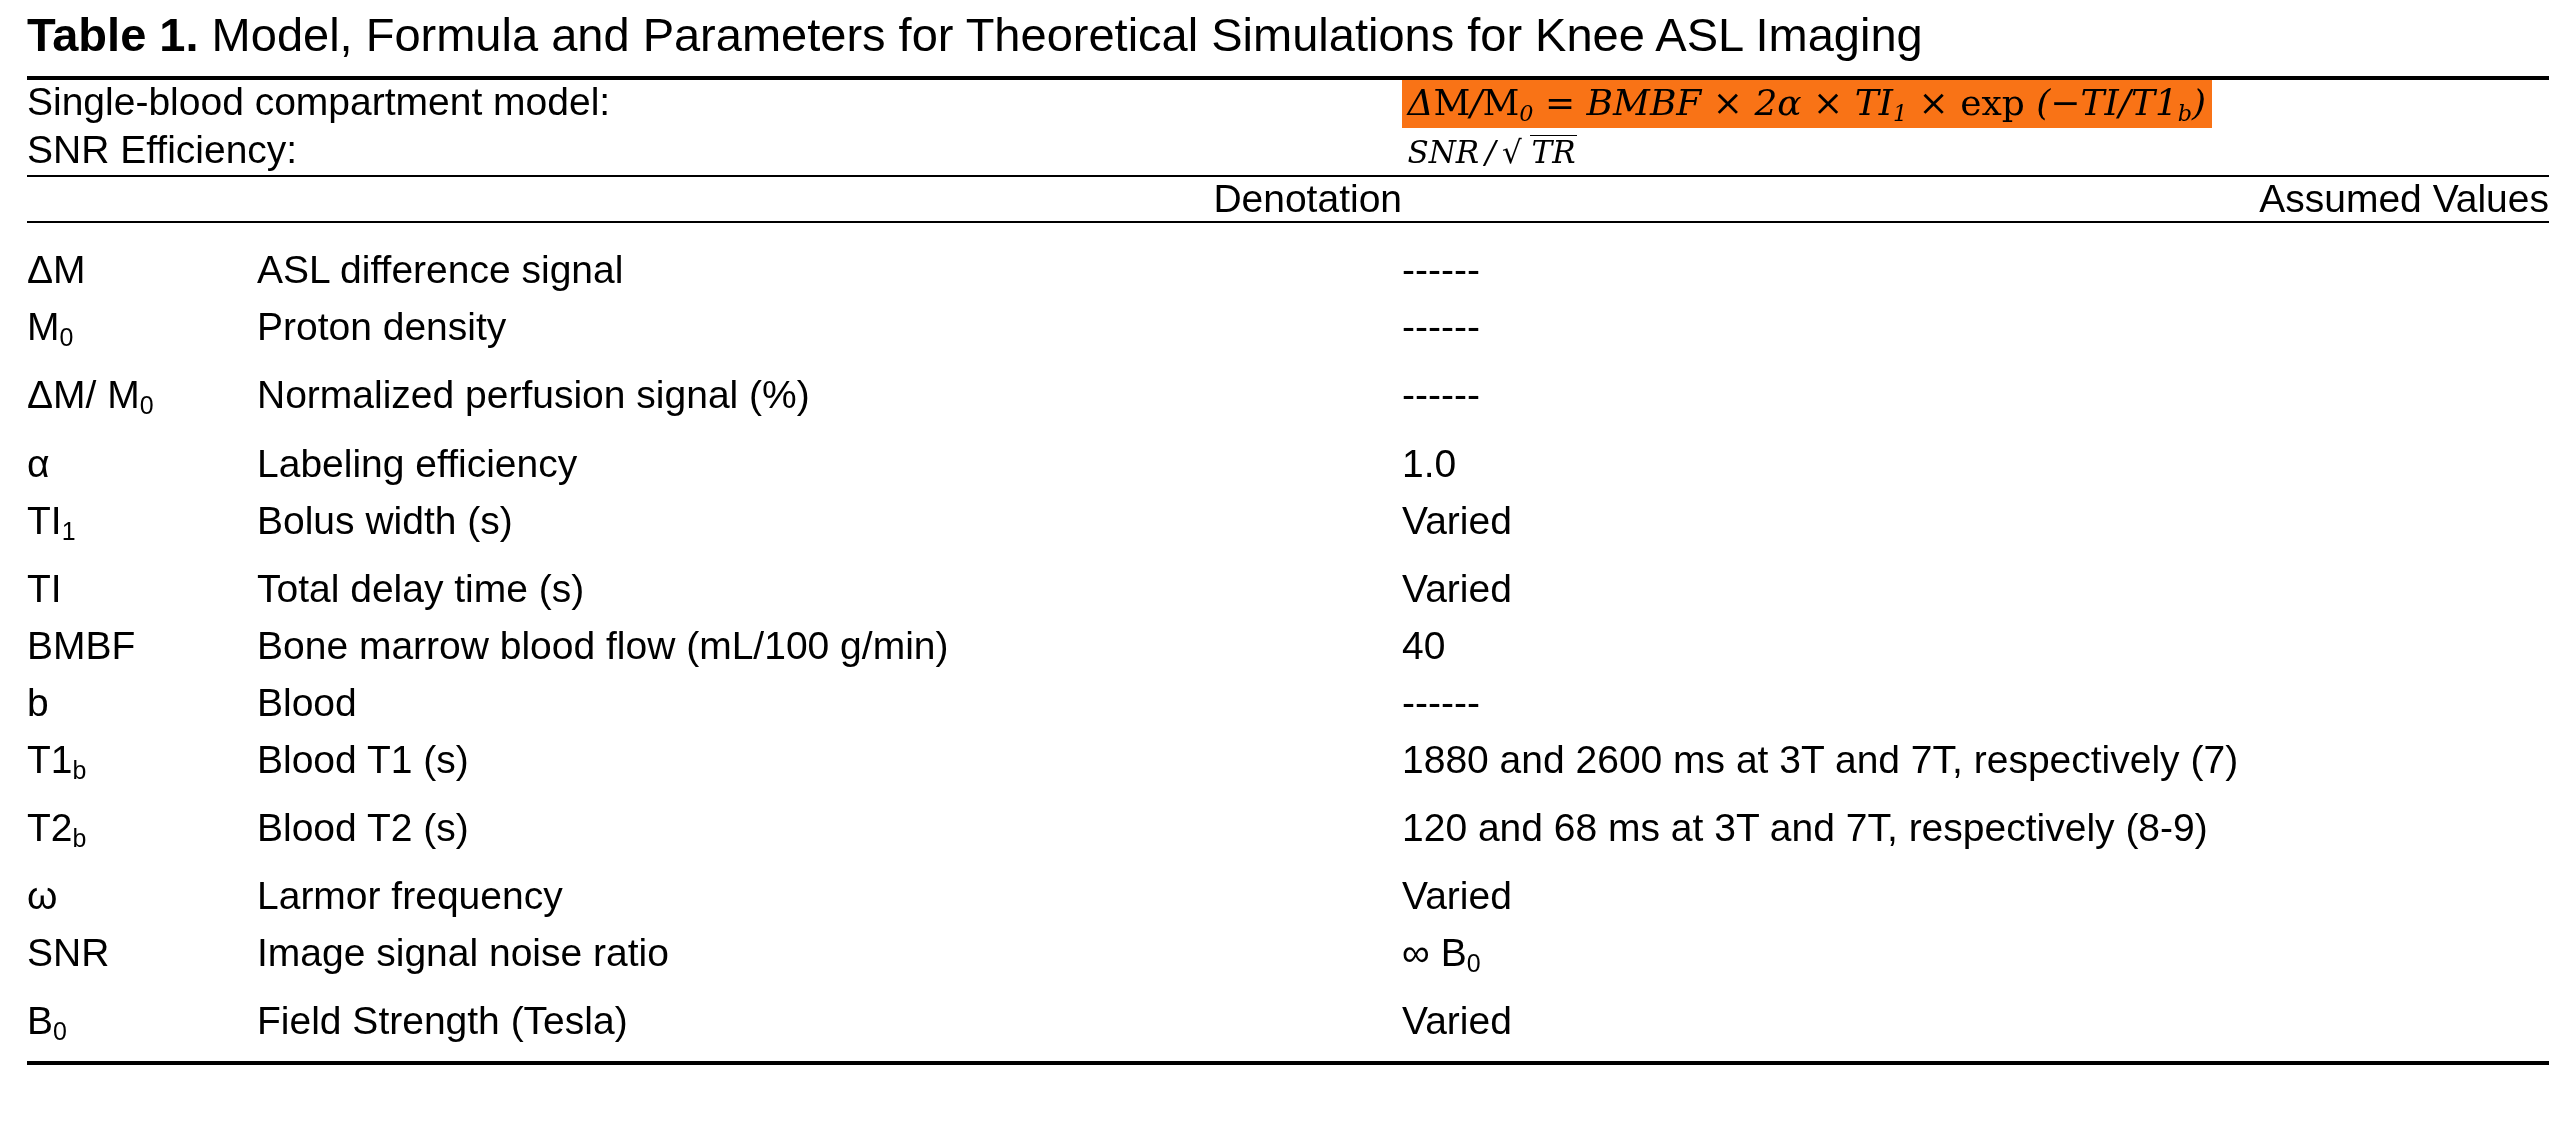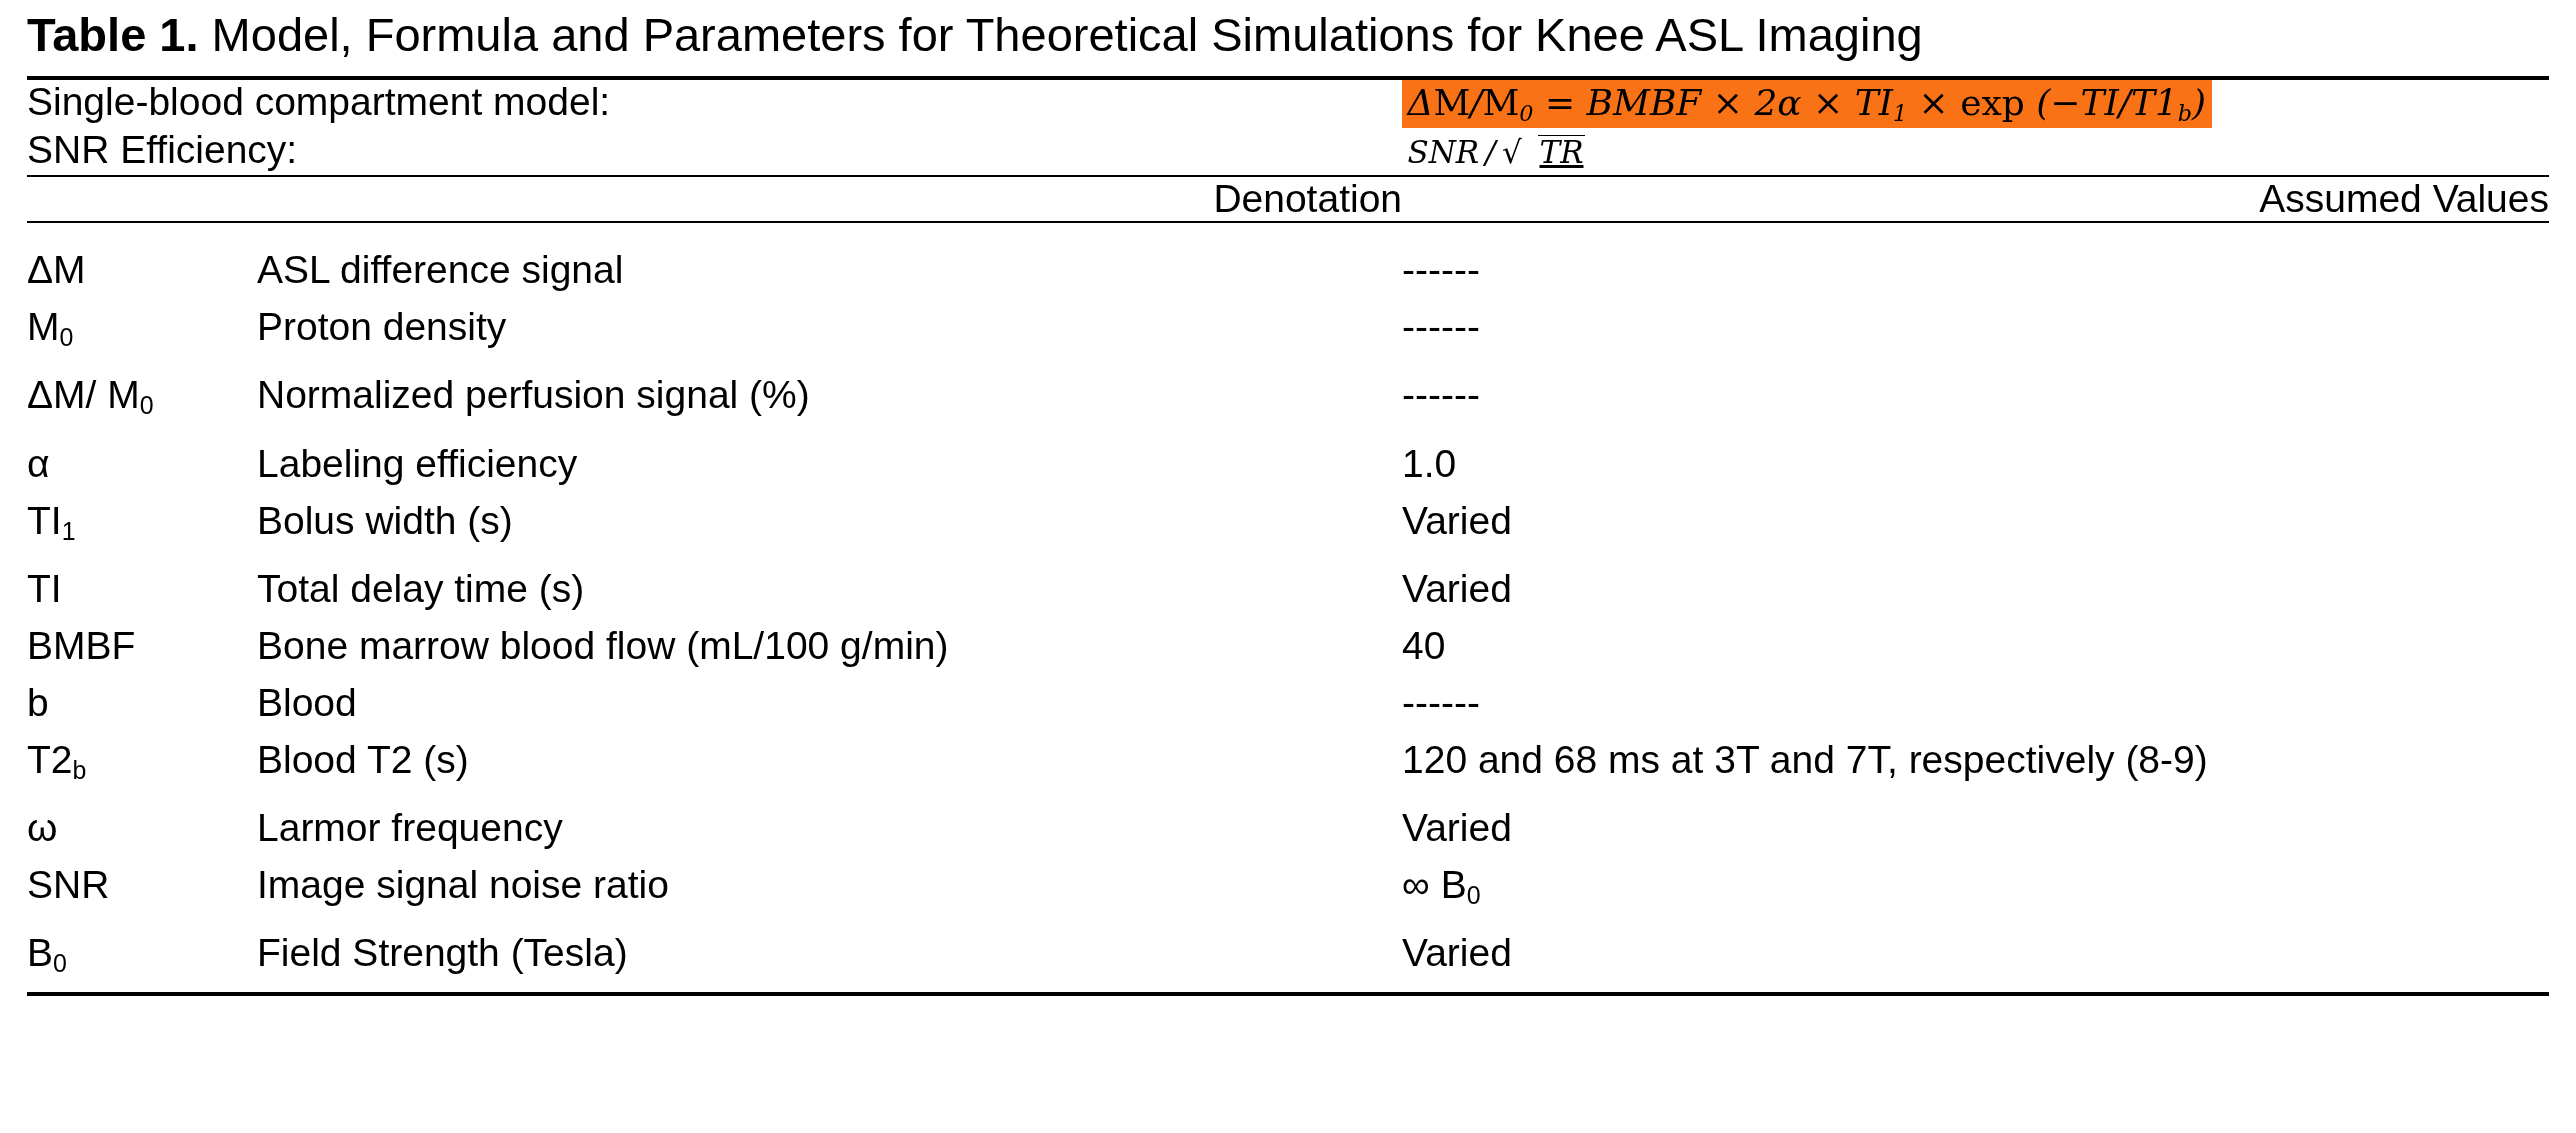--- a/index.html
+++ b/index.html
@@ -73,24 +73,23 @@
     font-family: "DejaVu Serif", serif;
     font-style: italic;
     font-size: 31px;
     display: inline-block;
     white-space: nowrap;
     padding: 1.8px 1.8px 5.4px 5.4px;
   }
   .sqrt {
     border-top: 1.8px solid #000;
     padding: 0 1.8px;
-    margin-left: 16px;
+    margin-left: 8px;
     display: inline-block;
     line-height: 1.05;
-    text-decoration: underline;
   }
   .radical { font-style: normal; font-size: 31px; }
 
   .hdr td {
     font-size: 39px;
     padding-top: 4.5px;
     padding-bottom: 3.6px;
     text-align: right;
   }
   .body-row td {
@@ -175,20 +174,25 @@
         <td><span>BMBF</span></td>
         <td>Bone marrow blood flow (mL/100 g/min)</td>
         <td>40</td>
       </tr>
       <tr class="body-row">
         <td><span>b</span></td>
         <td>Blood</td>
         <td class="dashes">------</td>
       </tr>
       <tr class="body-row">
+        <td><span>T1</span><sub class="s">b</sub></td>
+        <td>Blood T1 (s)</td>
+        <td>1880 and 2600 ms at 3T and 7T, respectively (7)</td>
+      </tr>
+      <tr class="body-row">
         <td><span>T2</span><sub class="s">b</sub></td>
         <td>Blood T2 (s)</td>
         <td>120 and 68 ms at 3T and 7T, respectively (8-9)</td>
       </tr>
       <tr class="body-row">
         <td><span>ω</span></td>
         <td>Larmor frequency</td>
         <td>Varied</td>
       </tr>
       <tr class="body-row">

